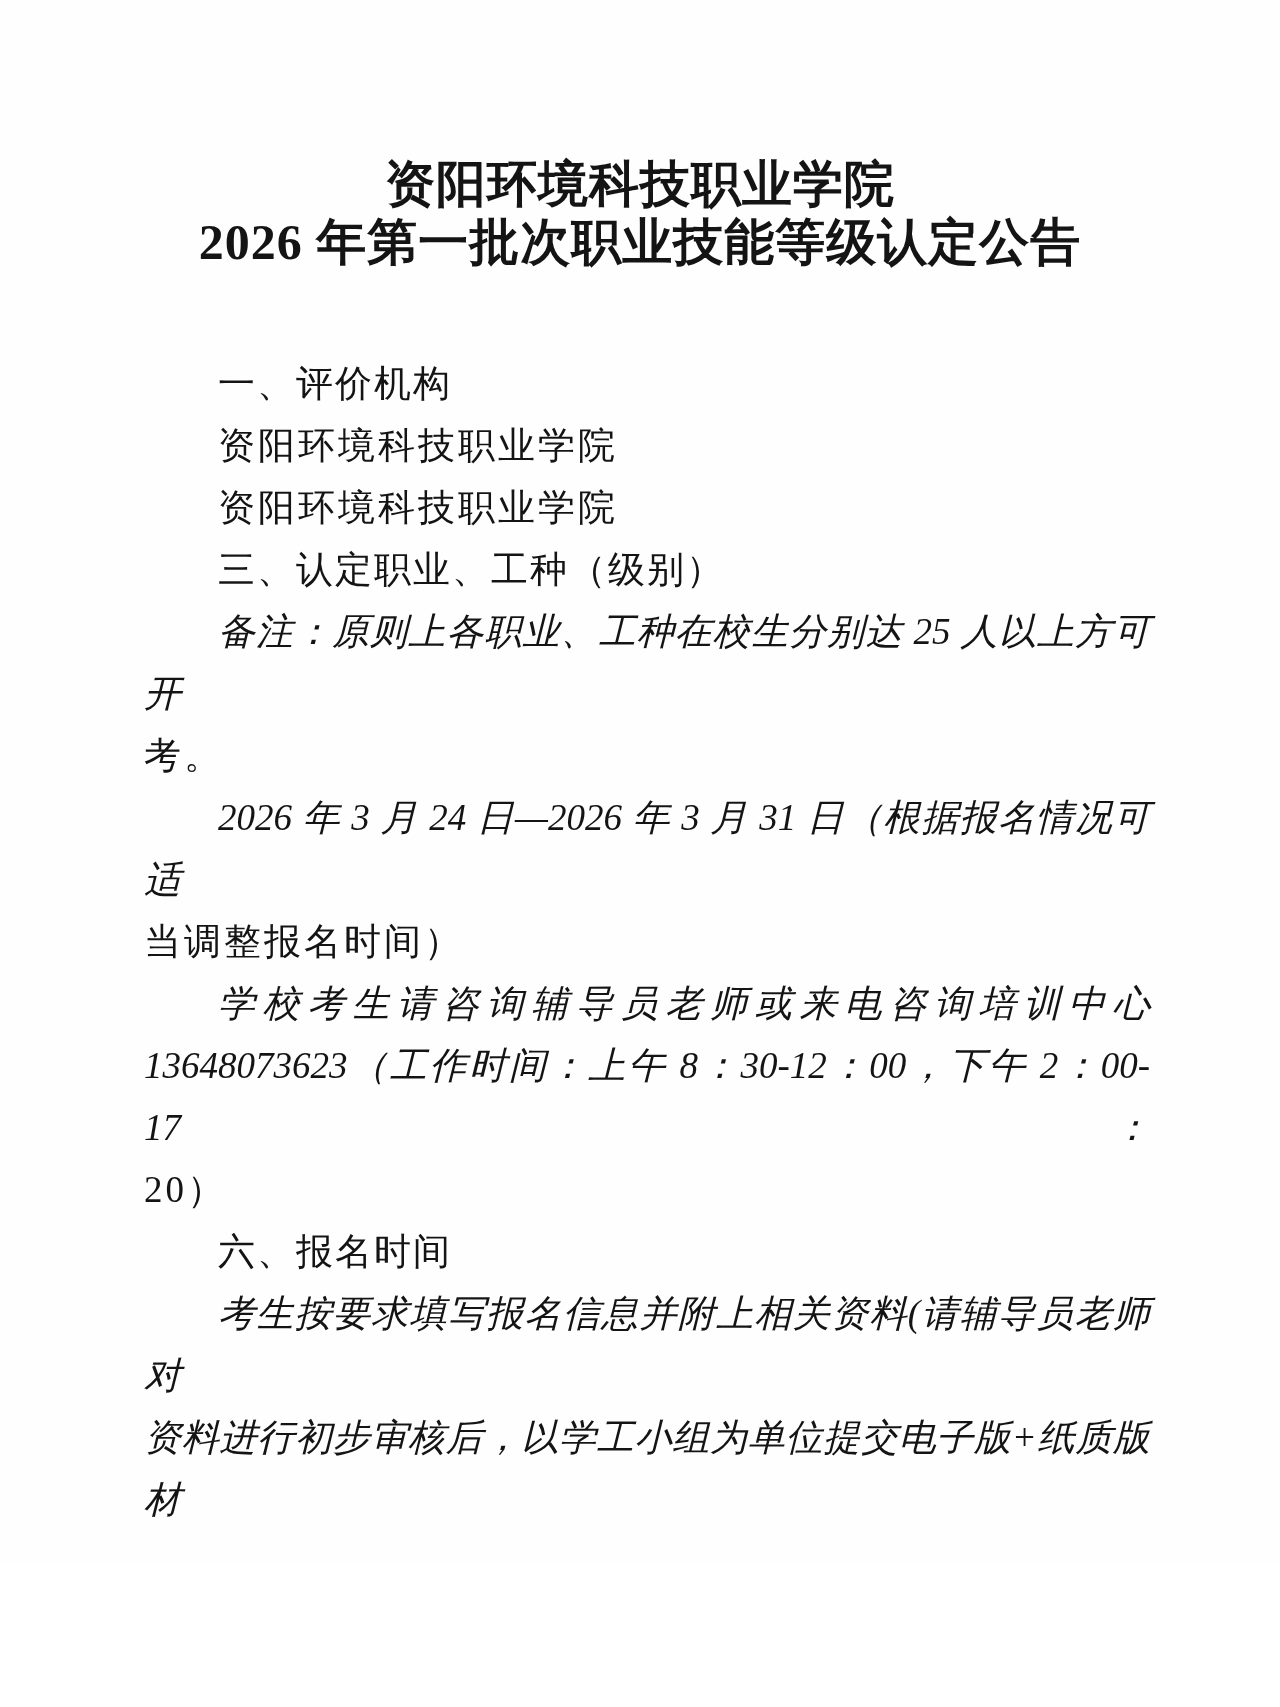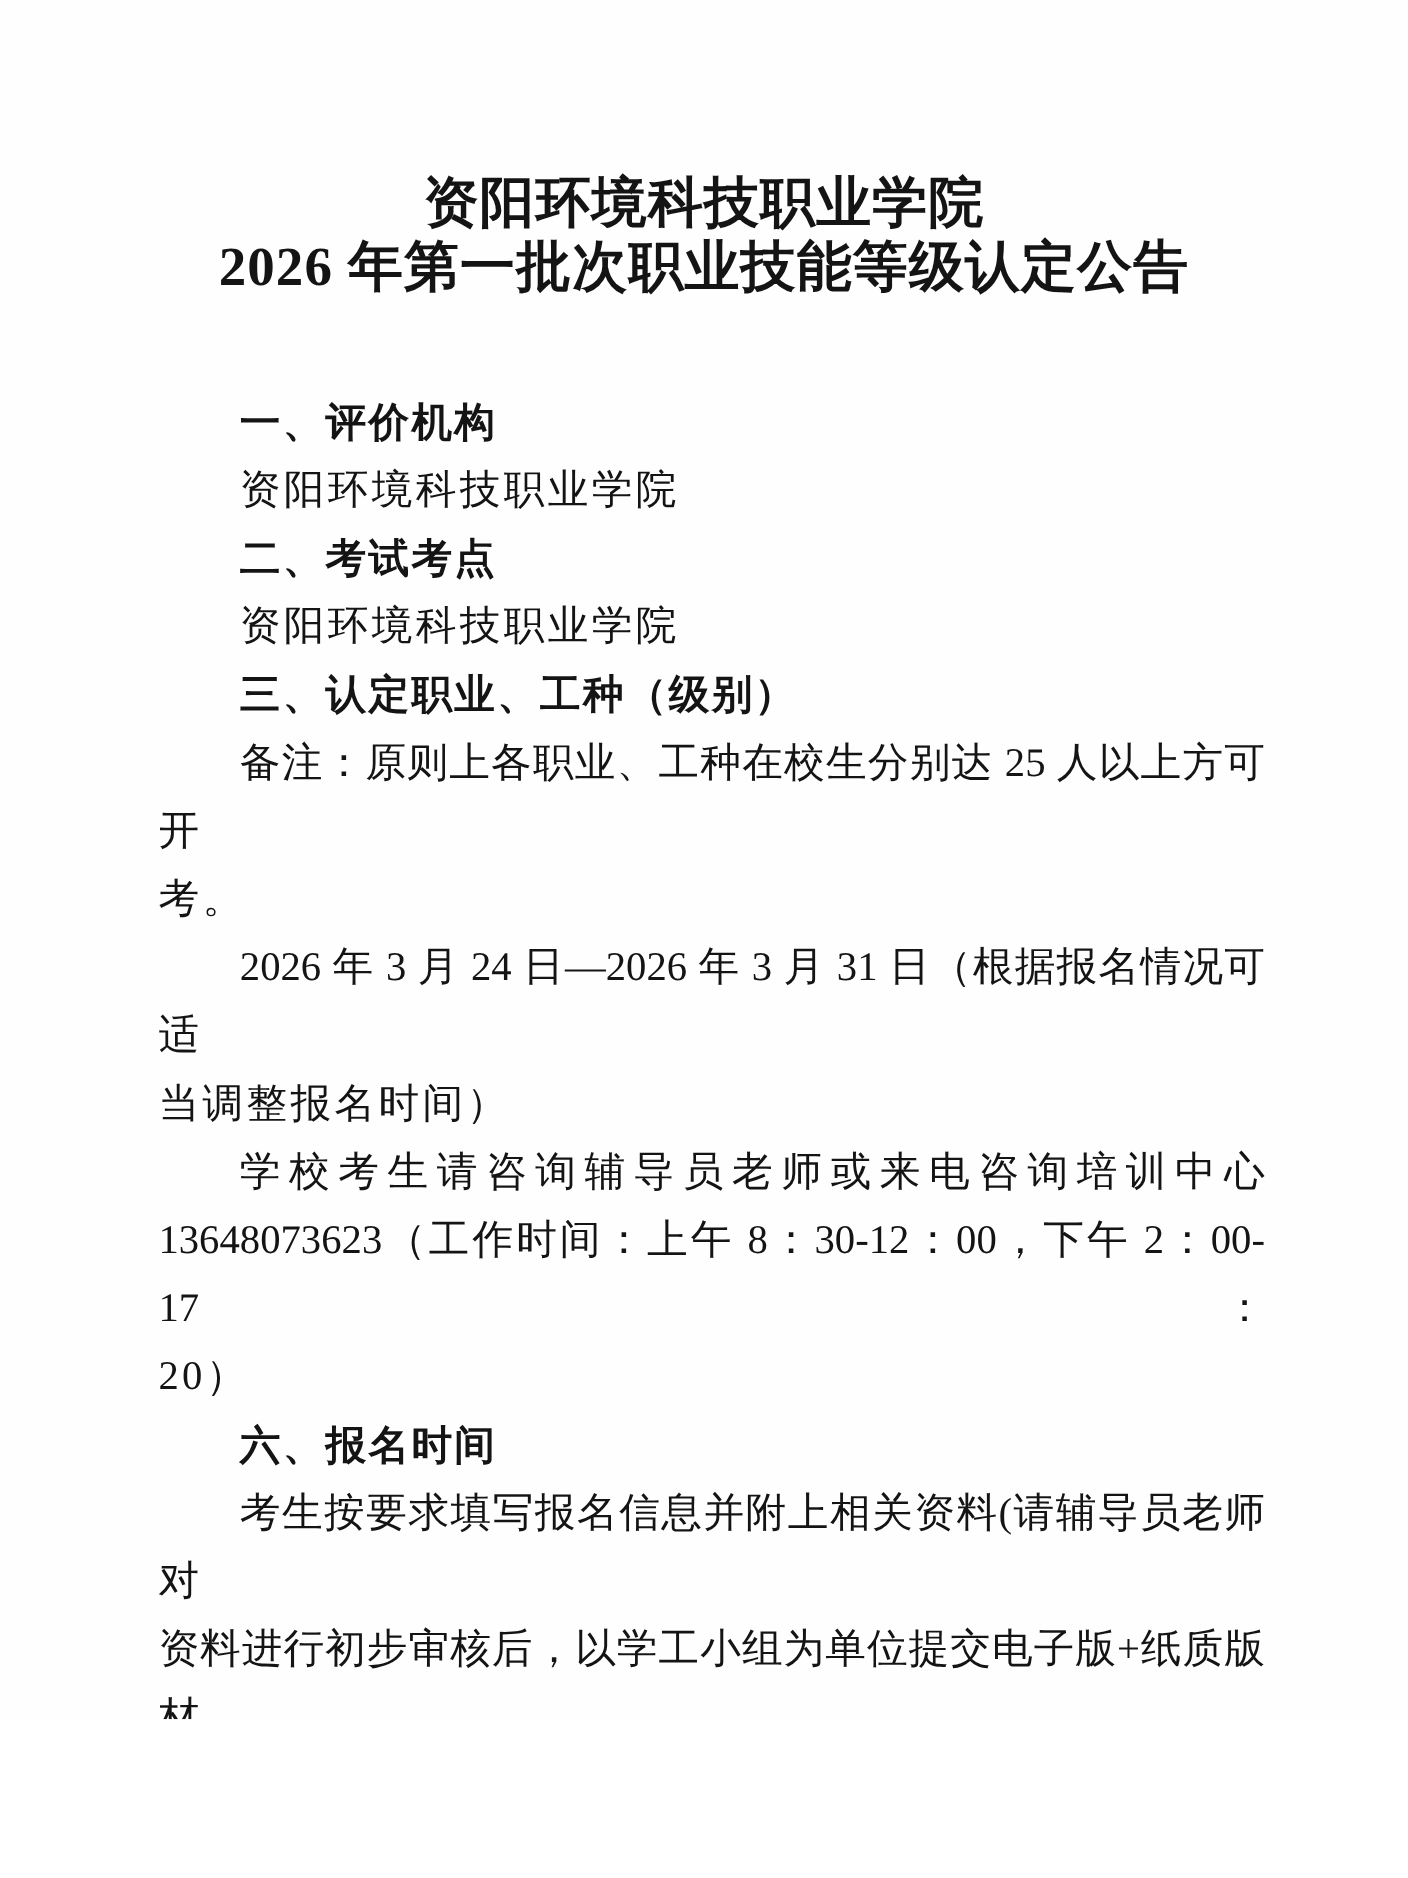--- a/index.html
+++ b/index.html
@@ -28,48 +28,48 @@
     font-family: "Liberation Serif", "DejaVu Serif", serif;
     font-size: 37px;
     line-height: 62px;
   }
   .line {
     min-height: 62px;
     letter-spacing: 3px;
   }
   .heading {
     font-family: "Liberation Sans", "DejaVu Sans", sans-serif;
-    font-weight: 700;
+    font-weight: 400;
     letter-spacing: 2px;
   }
   .indent {
     text-indent: 74px;
   }
   .jfull {
     text-align: justify;
     text-align-last: justify;
     letter-spacing: 0;
+    font-style: italic;
   }
 </style>
 </head>
 <body>
 
 <div class="page">
 
   <div class="title-block">
     <div>资阳环境科技职业学院</div>
     <div>2026 年第一批次职业技能等级认定公告</div>
   </div>
 
   <div class="content">
 
     <div class="line heading indent">一、评价机构</div>
     <div class="line indent">资阳环境科技职业学院</div>
 
-    <div class="line heading indent">二、考试考点</div>
     <div class="line indent">资阳环境科技职业学院</div>
 
     <div class="line heading indent">三、认定职业、工种（级别）</div>
     <div class="line indent jfull">备注：原则上各职业、工种在校生分别达 25 人以上方可开</div>
     <div class="line">考。</div>
 
     <div class="line indent jfull">2026 年 3 月 24 日—2026 年 3 月 31 日（根据报名情况可适</div>
     <div class="line">当调整报名时间）</div>
 
     <div class="line indent jfull">学校考生请咨询辅导员老师或来电咨询培训中心</div>

